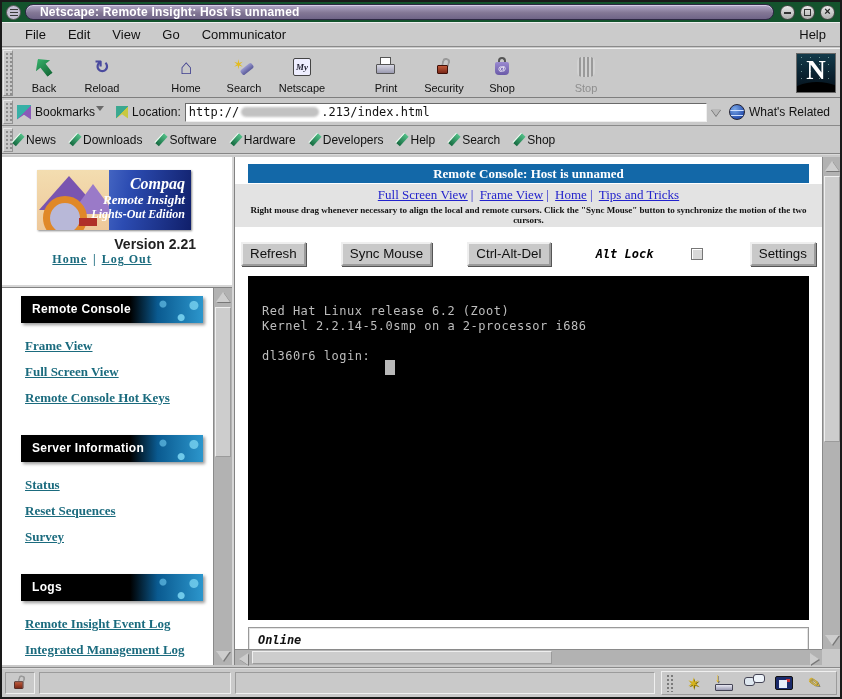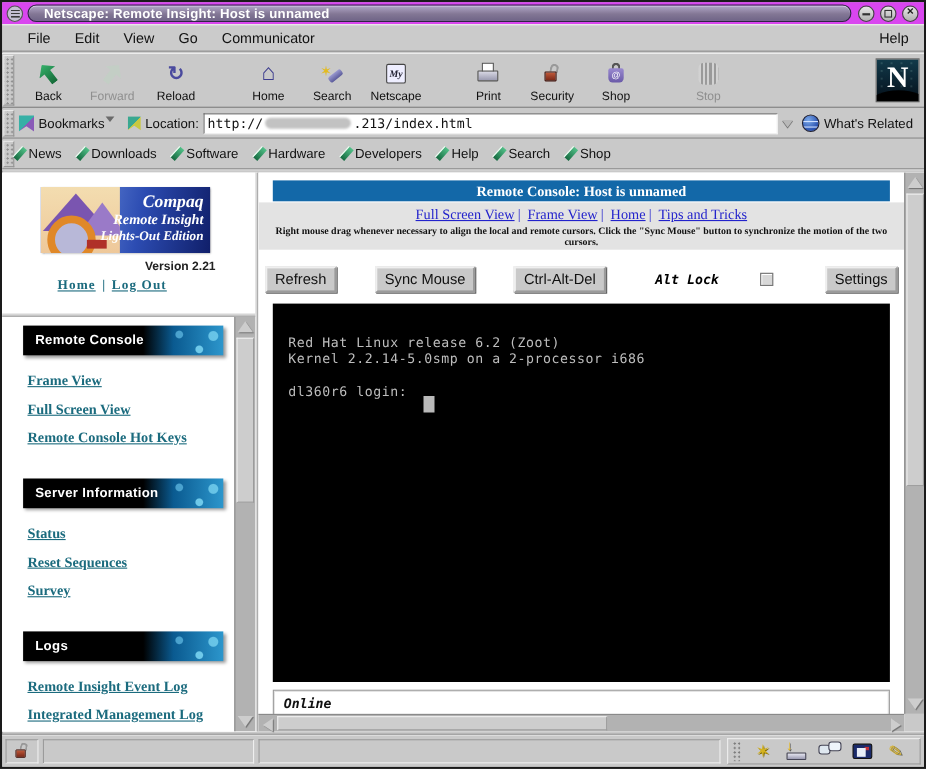--- a/index.html
+++ b/index.html
@@ -1,21 +1,21 @@
 <!DOCTYPE html>
 <html><head>
 <meta charset="utf-8">
 <style>
   * { margin:0; padding:0; box-sizing:border-box; }
   html,body { width:842px; height:699px; }
   body { font-family:"Liberation Sans", sans-serif; background:#000; position:relative; overflow:hidden; }
   .window { position:absolute; inset:0; border:2px solid #1a1a1a; background:#c9c9c9; }
 
   
-  .titlebar { position:absolute; left:0; top:0; right:0; height:20px; background:#d946ef; display:flex; align-items:center; }
+  .titlebar { position:absolute; left:0; top:0; right:0; height:20px; background:#14532d; display:flex; align-items:center; }
   .menu-circle { width:15px; height:15px; margin:0 4px 0 4px; border-radius:50%; background:#c4bfd2; border:1px solid #555;
     display:flex; align-items:center; justify-content:center; }
   .menu-circle .lines { width:8px; height:7px; background:repeating-linear-gradient(#3a3a3a 0 1px, transparent 1px 3px); }
   .title-capsule { flex:1; height:16px; margin-right:6px; border-radius:8px; border:1px solid #2c2742;
     background:linear-gradient(#b3a9c9, #837795 55%, #6f6487); box-shadow:inset 0 1px 0 #d6cde6;
     color:#fff; font-size:12px; font-weight:bold; line-height:14px; padding-left:14px; letter-spacing:.2px;
     white-space:nowrap; overflow:hidden; }
   .win-btn { width:15px; height:15px; border-radius:50%; background:linear-gradient(#e8e8e8,#b0b0b0); border:1px solid #444;
     margin-right:5px; position:relative; }
   .win-btn .bar { position:absolute; left:3px; top:6px; width:7px; height:2px; background:#333; }
@@ -99,21 +99,21 @@
   .sb-frame1 { height:131px; position:relative; border-bottom:3px ridge #d6d6d6; background:#fff; }
   .logo { position:absolute; left:35px; top:13px; width:154px; height:60px; overflow:hidden;
     background:linear-gradient(100deg,#8fa7e2 0%, #5d7fd2 28%, #2c4cb2 58%, #101f6a 100%); box-shadow:1px 1px 2px #888; }
   .logo .art { position:absolute; left:0; top:0; width:72px; height:60px; background:linear-gradient(#f3ddb0,#eec89a); overflow:hidden; }
   .logo .roof { position:absolute; left:2px; top:6px; width:0; height:0; border-left:30px solid transparent; border-right:30px solid transparent; border-bottom:34px solid #7a55b0; }
   .logo .roof2 { position:absolute; left:34px; top:14px; width:0; height:0; border-left:22px solid transparent; border-right:22px solid transparent; border-bottom:30px solid #9a7ac8; }
   .logo .arch { position:absolute; left:6px; top:26px; width:44px; height:44px; border:7px solid #e08828; border-radius:50%; background:#b8b8d8; }
   .logo .door { position:absolute; left:42px; top:48px; width:18px; height:8px; background:#b03028; }
   .logo .txt { position:absolute; right:6px; top:5px; text-align:right; color:#fff; font-family:"Liberation Serif",serif; font-style:italic; font-weight:bold; }
   .logo .t1 { font-size:16px; line-height:17px; } .logo .t2 { font-size:13px; line-height:15px; } .logo .t3 { font-size:12px; line-height:14px; }
-  .version { position:absolute; right:36px; top:79px; font-size:11px; font-weight:bold; color:#222; }
+  .version { position:absolute; right:36px; top:79px; font-size:14px; font-weight:bold; color:#222; }
   .sess { position:absolute; left:0; right:30px; top:95px; text-align:center; font:bold 12px "Liberation Serif",serif; color:#1b6b7e; }
   .sess a { color:#1b6b7e; text-decoration:underline; margin:0 6px; letter-spacing:1px; }
   .sb-frame2 { flex:1; position:relative; background:#fff; overflow:hidden; }
   .nav-content { position:absolute; left:0; top:0; right:19px; bottom:0; overflow:hidden; }
   .nav-header { margin:8px 10px 0 19px; height:27px; color:#fff; font-size:12px; font-weight:bold; line-height:26px; padding-left:11px;
     letter-spacing:.3px; box-shadow:2px 2px 3px #9a9a9a;
     background:
       radial-gradient(circle at 88% 80%, rgba(120,210,240,.9) 3px, rgba(120,210,240,0) 4px),
       radial-gradient(circle at 95% 35%, rgba(120,210,240,.8) 4px, rgba(120,210,240,0) 5px),
       radial-gradient(circle at 78% 30%, rgba(100,190,230,.7) 3px, rgba(100,190,230,0) 4px),
@@ -208,26 +208,20 @@
   </div>
 
   <div class="toolbar">
     <div class="grip"></div>
     <div class="tb-btn">
       <div class="tb-ic">
           <div class="arrow back"></div>
         </div>
       <span class="lbl">Back</span>
     </div>
-    <div class="tb-btn disabled">
-      <div class="tb-ic">
-          <div class="arrow fwd"></div>
-        </div>
-      <span class="lbl">Forward</span>
-    </div>
     <div class="tb-btn">
       <div class="tb-ic">
           <span class="glyph-ic">↻</span>
         </div>
       <span class="lbl">Reload</span>
     </div>
     <div class="gap-m"></div>
     <div class="tb-btn">
       <div class="tb-ic">
           <span class="home-ic">⌂</span>

